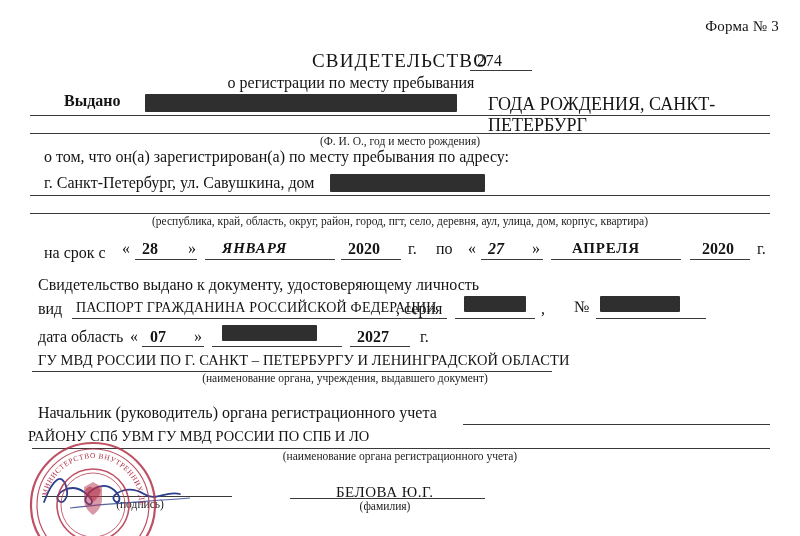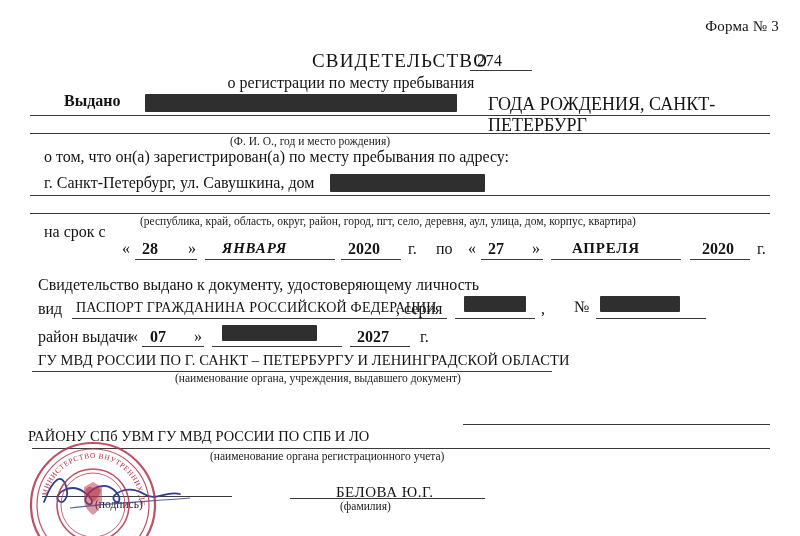--- a/index.html
+++ b/index.html
@@ -50,21 +50,21 @@
 
   .rule { border-bottom: 1px solid #3a3a3a; }
 
   .redact {
     background: #2f2f2f;
     border-radius: 1px;
   }
 
   .caption {
     font-size: 11.5px;
-    text-align: left;
+    text-align: center;
     color: #1c1c1c;
   }
 
   .bold { font-weight: bold; }
 
   .spaced { letter-spacing: 1.2px; }
 
   
   .stamp {
     left: 28px; top: 440px;
@@ -97,33 +97,33 @@
   <div class="abs caption" style="top:135px; left:230px; width:340px;">(Ф. И. О., год и место рождения)</div>
 
   <div class="abs lbl" style="top:148px; left:44px;">о том, что он(а) зарегистрирован(а) по месту пребывания по адресу:</div>
 
   <div class="abs lbl" style="top:174px; left:44px;">г. Санкт-Петербург, ул. Савушкина, дом</div>
   <div class="abs redact" style="top:174px; left:330px; width:155px; height:18px;"></div>
   <div class="abs rule" style="top:195px; left:30px; width:740px;"></div>
   <div class="abs rule" style="top:213px; left:30px; width:740px;"></div>
   <div class="abs caption" style="top:215px; left:140px; width:520px;">(республика, край, область, округ, район, город, пгт, село, деревня, аул, улица, дом, корпус, квартира)</div>
 
-  <div class="abs lbl" style="top:223px; left:44px;text-align:center;">на срок с</div>
+  <div class="abs lbl" style="top:244px; left:44px;text-align:center;">на срок с</div>
   <div class="abs lbl" style="top:240px; left:122px;">«</div>
   <div class="abs lbl bold" style="top:240px; left:142px;">28</div>
   <div class="abs lbl" style="top:240px; left:188px;">»</div>
   <div class="abs rule" style="top:259px; left:135px; width:62px;"></div>
   <div class="abs lbl bold" style="top:240px; left:222px; font-size:15px; letter-spacing:.8px;font-style:italic;">ЯНВАРЯ</div>
   <div class="abs rule" style="top:259px; left:205px; width:130px;"></div>
   <div class="abs lbl bold" style="top:240px; left:348px;">2020</div>
   <div class="abs rule" style="top:259px; left:341px; width:60px;"></div>
   <div class="abs lbl" style="top:240px; left:408px;">г.</div>
   <div class="abs lbl" style="top:240px; left:436px;">по</div>
   <div class="abs lbl" style="top:240px; left:468px;">«</div>
-  <div class="abs lbl bold" style="top:240px; left:488px;">27</div>
+  <div class="abs lbl bold" style="top:240px; left:488px;font-style:italic;">27</div>
   <div class="abs lbl" style="top:240px; left:532px;">»</div>
   <div class="abs rule" style="top:259px; left:481px; width:62px;"></div>
   <div class="abs lbl bold" style="top:240px; left:572px; font-size:15px; letter-spacing:.8px;">АПРЕЛЯ</div>
   <div class="abs rule" style="top:259px; left:551px; width:130px;"></div>
   <div class="abs lbl bold" style="top:240px; left:702px;">2020</div>
   <div class="abs rule" style="top:259px; left:690px; width:60px;"></div>
   <div class="abs lbl" style="top:240px; left:757px;">г.</div>
 
   <div class="abs lbl" style="top:276px; left:38px;">Свидетельство выдано к документу, удостоверяющему личность</div>
 
@@ -131,35 +131,36 @@
   <div class="abs lbl" style="top:300px; left:76px; font-size:14px; letter-spacing:.2px;">ПАСПОРТ ГРАЖДАНИНА РОССИЙСКОЙ ФЕДЕРАЦИИ</div>
   <div class="abs rule" style="top:318px; left:72px; width:375px;"></div>
   <div class="abs lbl" style="top:300px; left:396px;">, серия</div>
   <div class="abs redact" style="top:296px; left:464px; width:62px; height:16px;"></div>
   <div class="abs rule" style="top:318px; left:455px; width:80px;"></div>
   <div class="abs lbl" style="top:300px; left:541px;">,</div>
   <div class="abs lbl" style="top:298px; left:574px;">№</div>
   <div class="abs redact" style="top:296px; left:600px; width:80px; height:16px;"></div>
   <div class="abs rule" style="top:318px; left:596px; width:110px;"></div>
 
-  <div class="abs lbl" style="top:328px; left:38px;">район выдачи</div>
+  <div class="abs lbl" style="top:328px; left:38px;">дата область</div>
   <div class="abs lbl" style="top:328px; left:130px;">«</div>
   <div class="abs lbl bold" style="top:328px; left:150px;">07</div>
   <div class="abs lbl" style="top:328px; left:194px;">»</div>
   <div class="abs rule" style="top:346px; left:142px; width:62px;"></div>
   <div class="abs redact" style="top:325px; left:222px; width:95px; height:16px;"></div>
   <div class="abs rule" style="top:346px; left:212px; width:130px;"></div>
   <div class="abs lbl bold" style="top:328px; left:357px;">2027</div>
   <div class="abs rule" style="top:346px; left:350px; width:60px;"></div>
   <div class="abs lbl" style="top:328px; left:420px;">г.</div>
 
   <div class="abs lbl" style="top:352px; left:38px; font-size:14.5px; letter-spacing:.1px;">ГУ  МВД  РОССИИ  ПО  Г. САНКТ – ПЕТЕРБУРГУ  И  ЛЕНИНГРАДСКОЙ ОБЛАСТИ</div>
   <div class="abs rule" style="top:371px; left:32px; width:520px;"></div>
   <div class="abs caption" style="top:372px; left:175px; width:340px;">(наименование органа, учреждения, выдавшего документ)</div>
 
+  <div class="abs lbl" style="top:404px; left:38px;">Начальник (руководитель) органа регистрационного учета</div>
   <div class="abs rule" style="top:424px; left:463px; width:307px;"></div>
   <div class="abs lbl" style="top:428px; left:28px; font-size:14.5px;">РАЙОНУ СПб УВМ  ГУ  МВД  РОССИИ  ПО  СПБ  И  ЛО</div>
   <div class="abs rule" style="top:448px; left:32px; width:738px;"></div>
   <div class="abs caption" style="top:450px; left:210px; width:380px;">(наименование органа регистрационного учета)</div>
 
   <div class="abs rule" style="top:496px; left:42px; width:190px;"></div>
   <div class="abs caption" style="top:498px; left:95px; width:90px;">(подпись)</div>
 
   <div class="abs lbl" style="top:484px; left:336px; font-size:15px; letter-spacing:.5px;">БЕЛОВА Ю.Г.</div>
   <div class="abs rule" style="top:498px; left:290px; width:195px;"></div>

